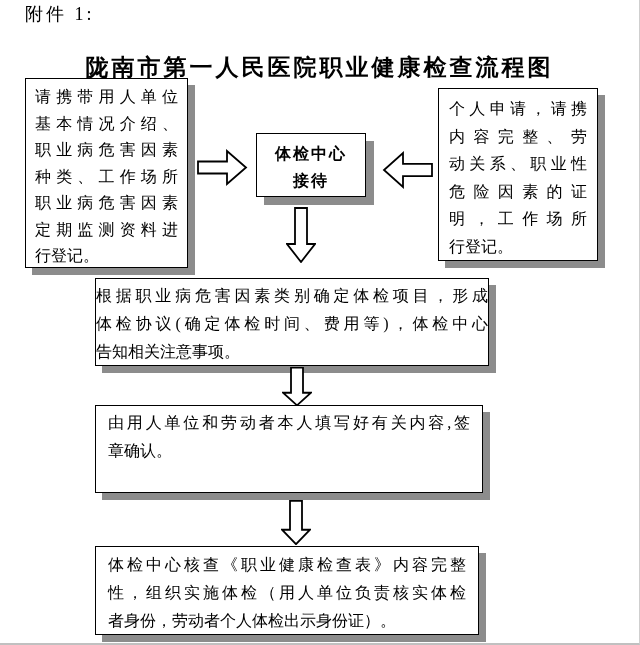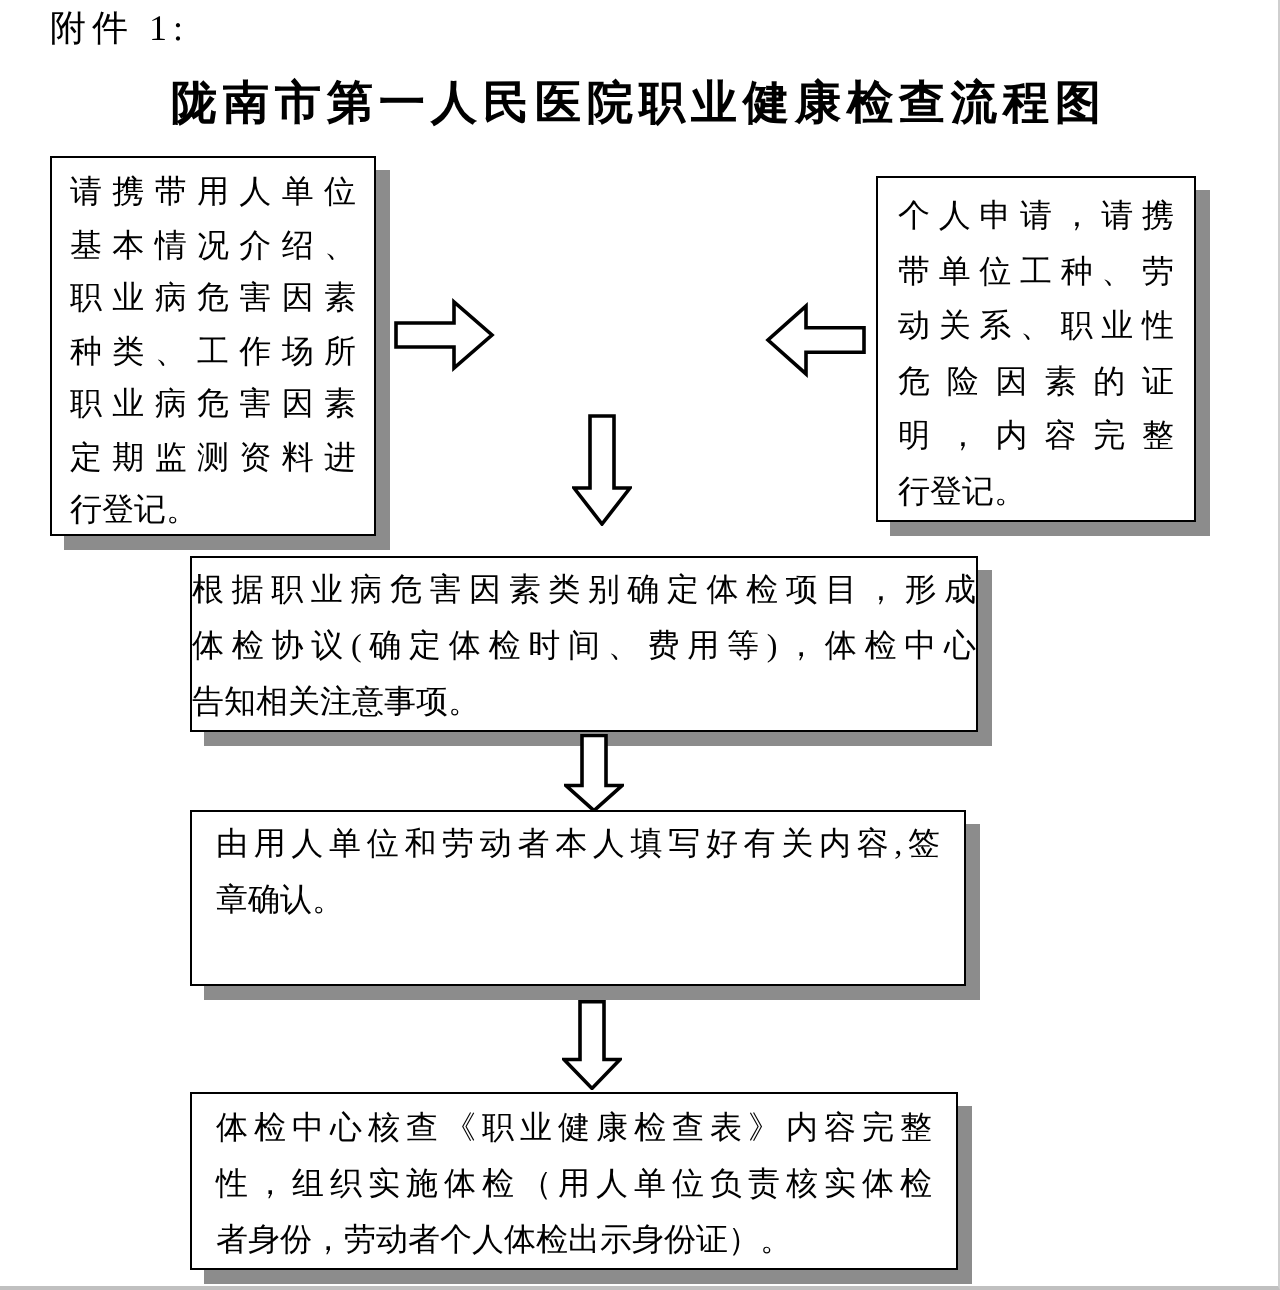--- a/index.html
+++ b/index.html
@@ -6,21 +6,21 @@
   #page{
     position:relative;width:640px;height:645px;box-sizing:border-box;
     background:var(--background,#fff);color:var(--text,#000);
     font-family:"Liberation Serif",serif;overflow:hidden;
     border-right:1px solid #cfcfcf;border-bottom:2px solid #c0c0c0;
   }
   #attachment-label{
     position:absolute;left:25px;top:2px;font-size:18px;letter-spacing:3px;white-space:nowrap;
   }
   #page-title{
-    position:absolute;left:0;top:36px;width:100%;text-align:center;
+    position:absolute;left:0;top:52px;width:100%;text-align:center;
     font-size:23px;font-weight:bold;letter-spacing:3px;white-space:nowrap;
   }
   .box{
     position:absolute;background:var(--background,#fff);
     border:1.5px solid var(--border,#000);box-sizing:border-box;
     box-shadow:7px 7px 0 var(--shadow,#8c8c8c);
     font-size:16px;
   }
   .tline{text-align:justify;text-align-last:justify;}
   .tline.last{text-align:left;text-align-last:left;}
@@ -65,33 +65,37 @@
       <div class="tline">定期监测资料进</div>
       <div class="tline last">行登记。</div>
     </div>
 
   <div class="arrow" id="arrow-left-to-center">
     <svg viewBox="0 0 51 37" preserveAspectRatio="none" aria-hidden="true">
       <polygon points="1,12.5 30,12.5 30,2 49,18.5 30,35 30,24.5 1,24.5"></polygon>
     </svg>
   </div>
 
+  <div class="box centered" id="center-box">
+      <div class="tline">体检中心</div>
+      <div class="tline last">接待</div>
+    </div>
 
   <div class="arrow" id="arrow-right-to-center">
     <svg viewBox="0 0 51 37" preserveAspectRatio="none" aria-hidden="true">
       <polygon points="50,12.5 21,12.5 21,2 2,18.5 21,35 21,24.5 50,24.5"></polygon>
     </svg>
   </div>
 
   <div class="box" id="right-box">
       <div class="tline">个人申请，请携</div>
-      <div class="tline">带单位工种、劳</div>
+      <div class="tline">内容完整、劳</div>
       <div class="tline">动关系、职业性</div>
       <div class="tline">危险因素的证</div>
-      <div class="tline">明，内容完整</div>
+      <div class="tline">明，工作场所</div>
       <div class="tline last">行登记。</div>
     </div>
 
   <div class="arrow" id="arrow-down-1">
     <svg viewBox="0 0 30 56" preserveAspectRatio="none" aria-hidden="true">
       <polygon points="9,1 21,1 21,37 29,37 15,55 1,37 9,37"></polygon>
     </svg>
   </div>
 
   <div class="box" id="step2-box">

